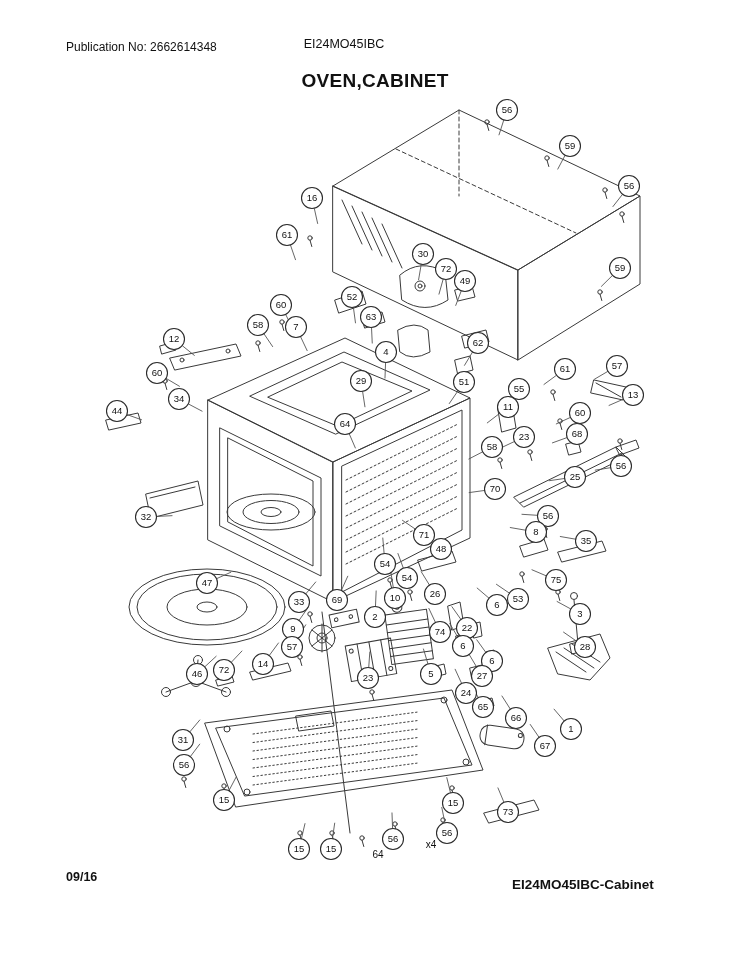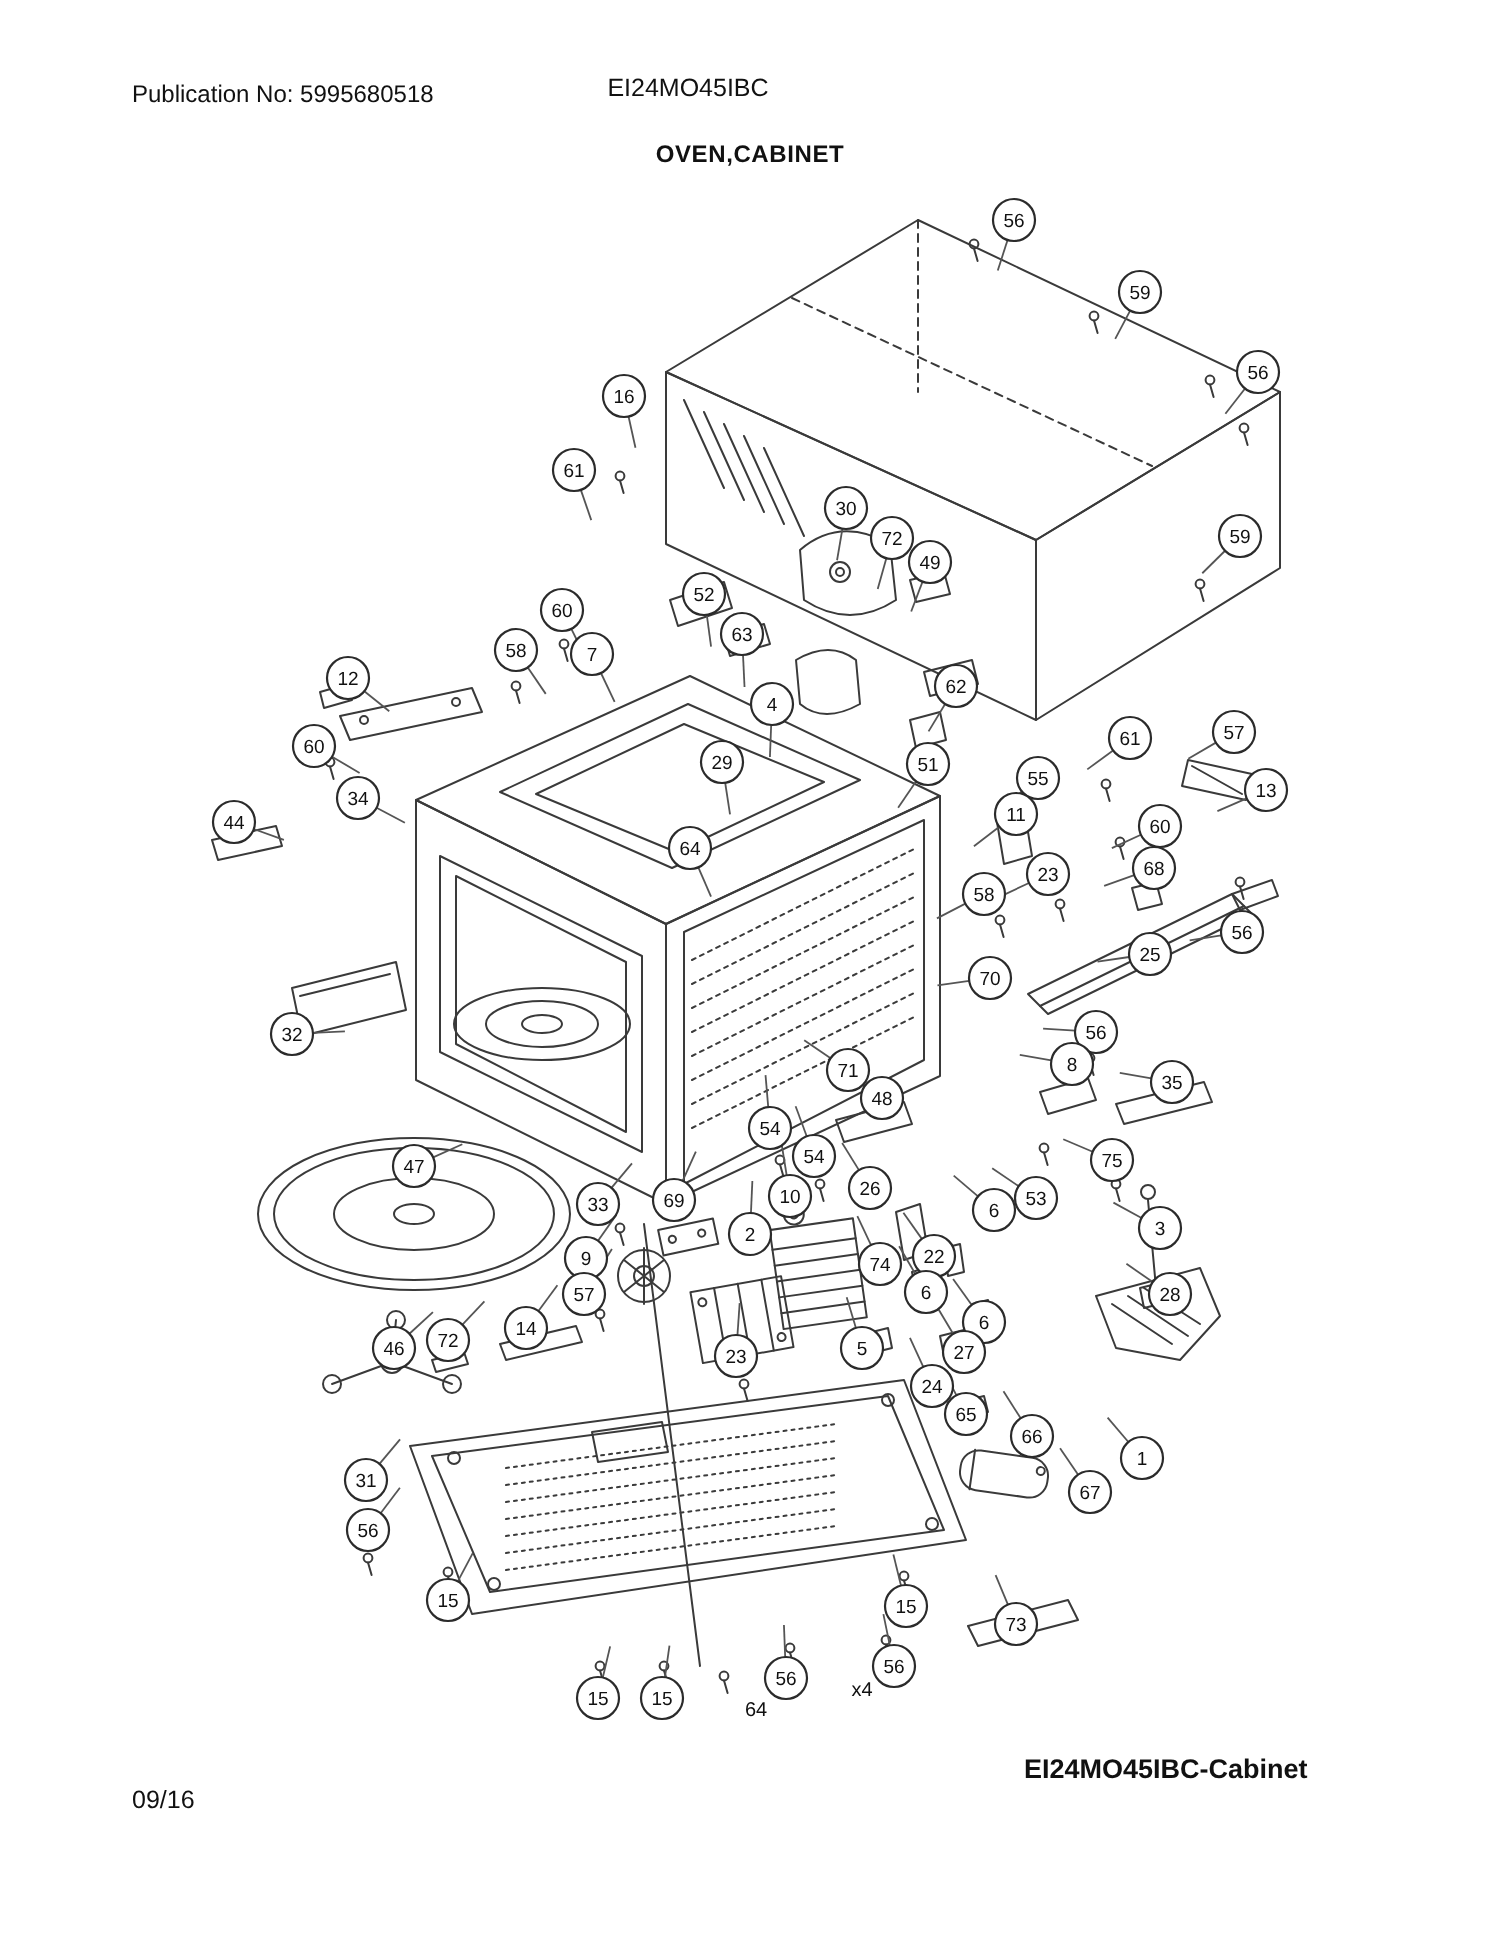--- a/index.html
+++ b/index.html
@@ -1,34 +1,34 @@
 <!DOCTYPE html>
 <html><head>
 <meta charset="utf-8">
 <style>
   html,body{margin:0;padding:0;background:#fff;}
   body{width:750px;height:970px;position:relative;font-family:"Liberation Sans",sans-serif;color:#111;overflow:hidden;}
   .abs{position:absolute;}
   .pubno{left:66px;top:40px;font-size:12px;}
   .model{left:0;top:37px;width:688px;text-align:center;font-size:12.5px;}
-  .title{left:0;top:70px;width:750px;text-align:center;font-size:12px;font-weight:bold;letter-spacing:.3px;}
-  .datefoot{left:66px;top:893px;font-size:12.5px;}
+  .title{left:0;top:70px;width:750px;text-align:center;font-size:19px;font-weight:bold;letter-spacing:.3px;}
+  .datefoot{left:66px;top:870px;font-size:12.5px;font-weight:bold;}
   .caption{left:512px;top:877px;font-size:13.5px;font-weight:bold;}
   svg{position:absolute;left:0;top:0;}
   svg .art path, svg .art line, svg .art ellipse, svg .art circle, svg .art rect{
     stroke:#3a3a3a;stroke-width:1;fill:none;stroke-linejoin:round;stroke-linecap:round;}
   svg .balloon{fill:#fff;stroke:#2b2b2b;stroke-width:1.1;}
   svg .leader{stroke:#555;stroke-width:0.9;}
   svg text{font-family:"Liberation Sans",sans-serif;font-size:9.5px;fill:#111;}
   svg text.anno{font-size:10px;}
 </style>
 </head>
 <body>
 
-<div class="abs pubno">Publication No: 5995680518</div>
+<div class="abs pubno">Publication No: 2662614348</div>
 <div class="abs model">EI24MO45IBC</div>
 <div class="abs title">OVEN,CABINET</div>
 <div class="abs caption">EI24MO45IBC-Cabinet</div>
 <div class="abs datefoot">09/16</div>
 
 <svg id="diagram-svg" width="750" height="970" viewBox="0 0 750 970">
 
   <g class="art">
 
     <g>

